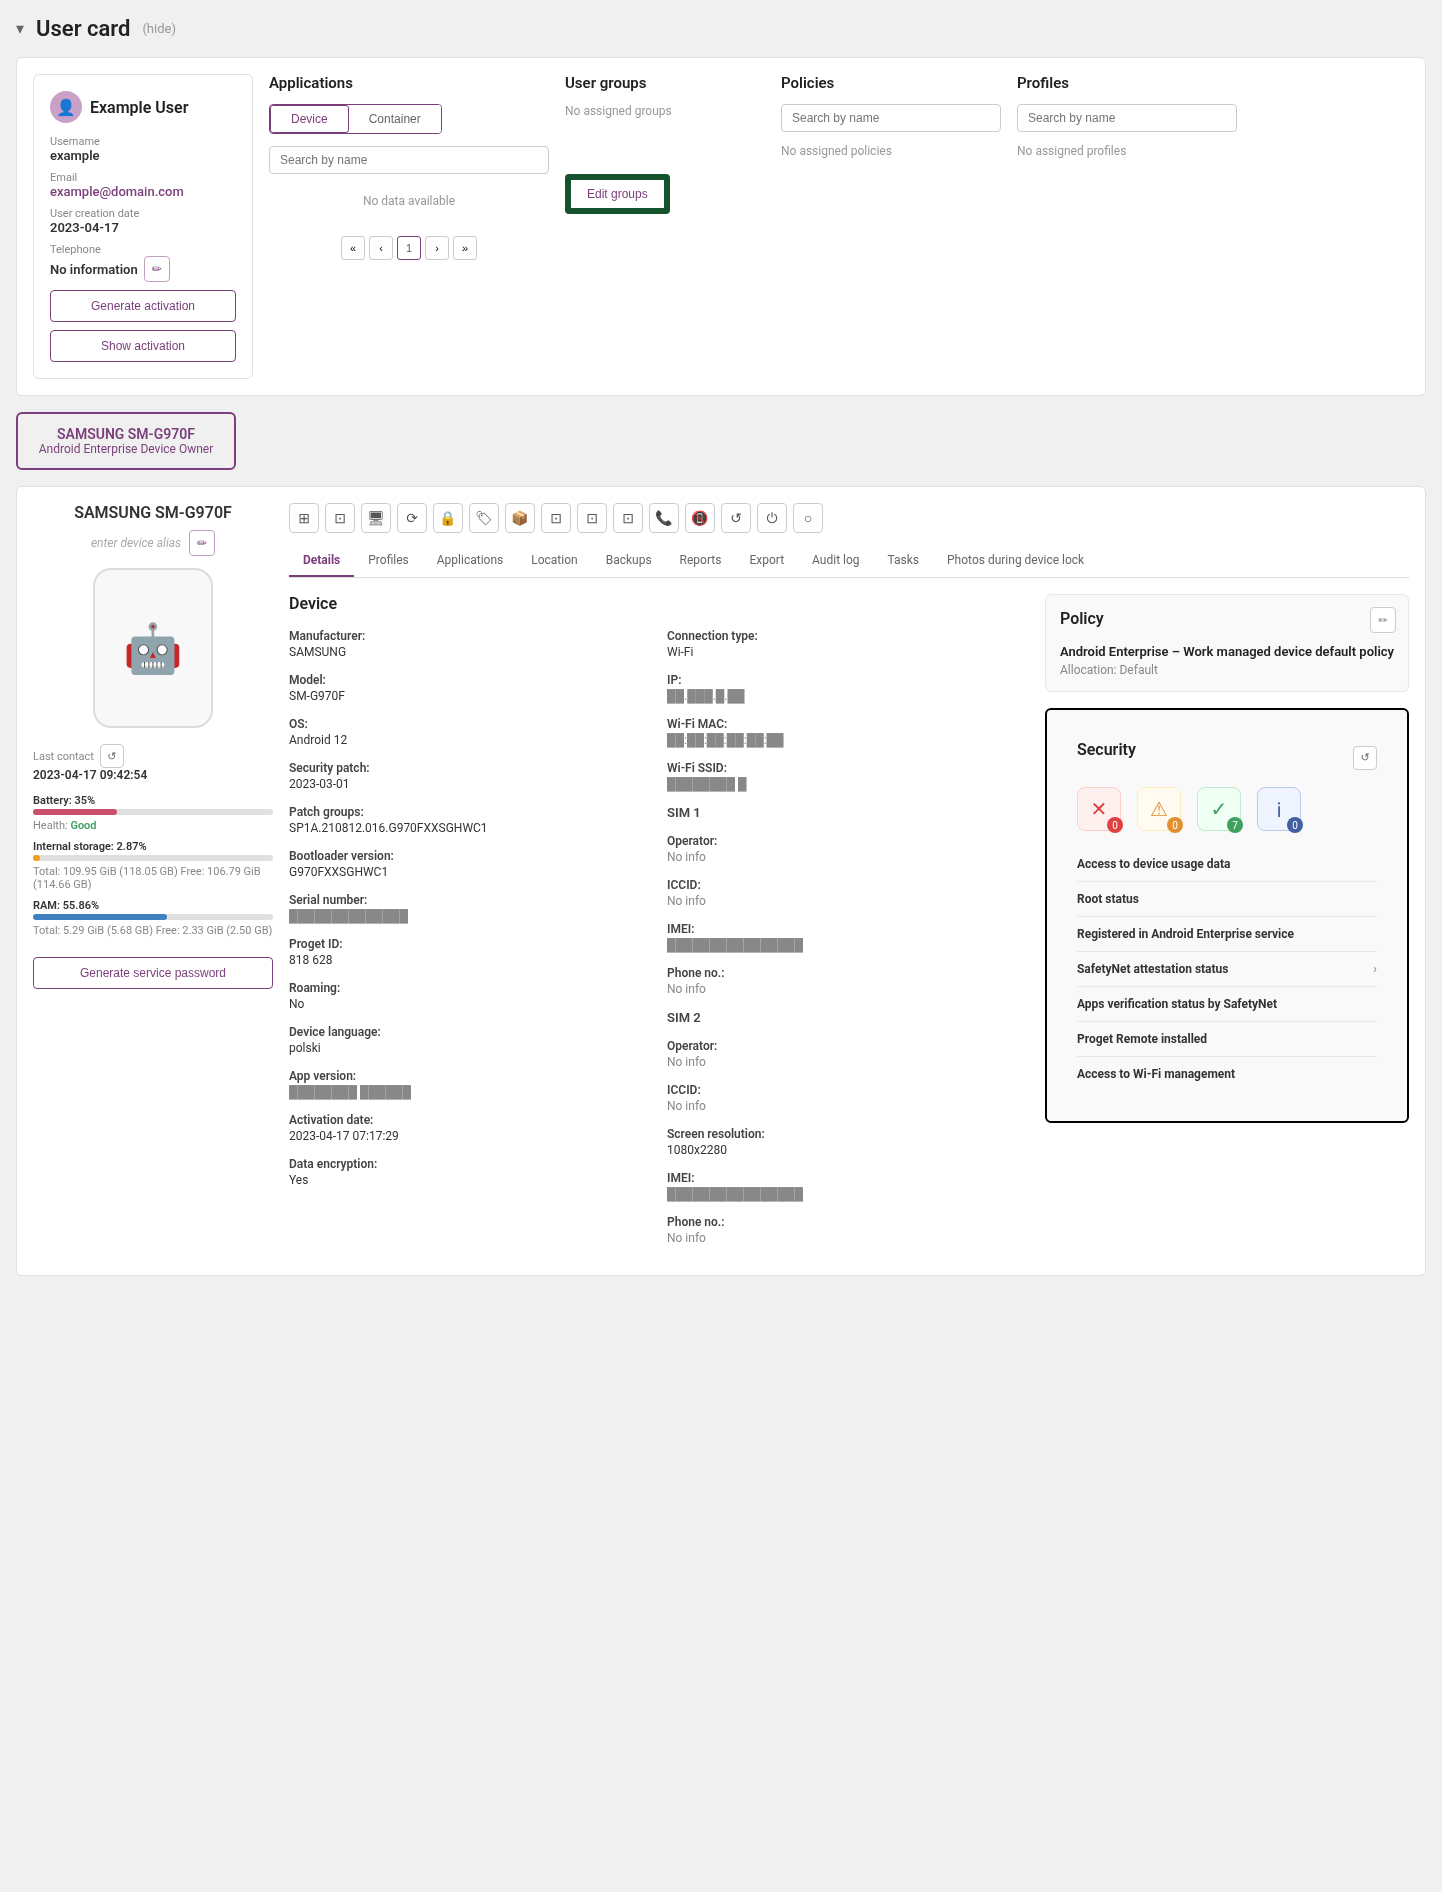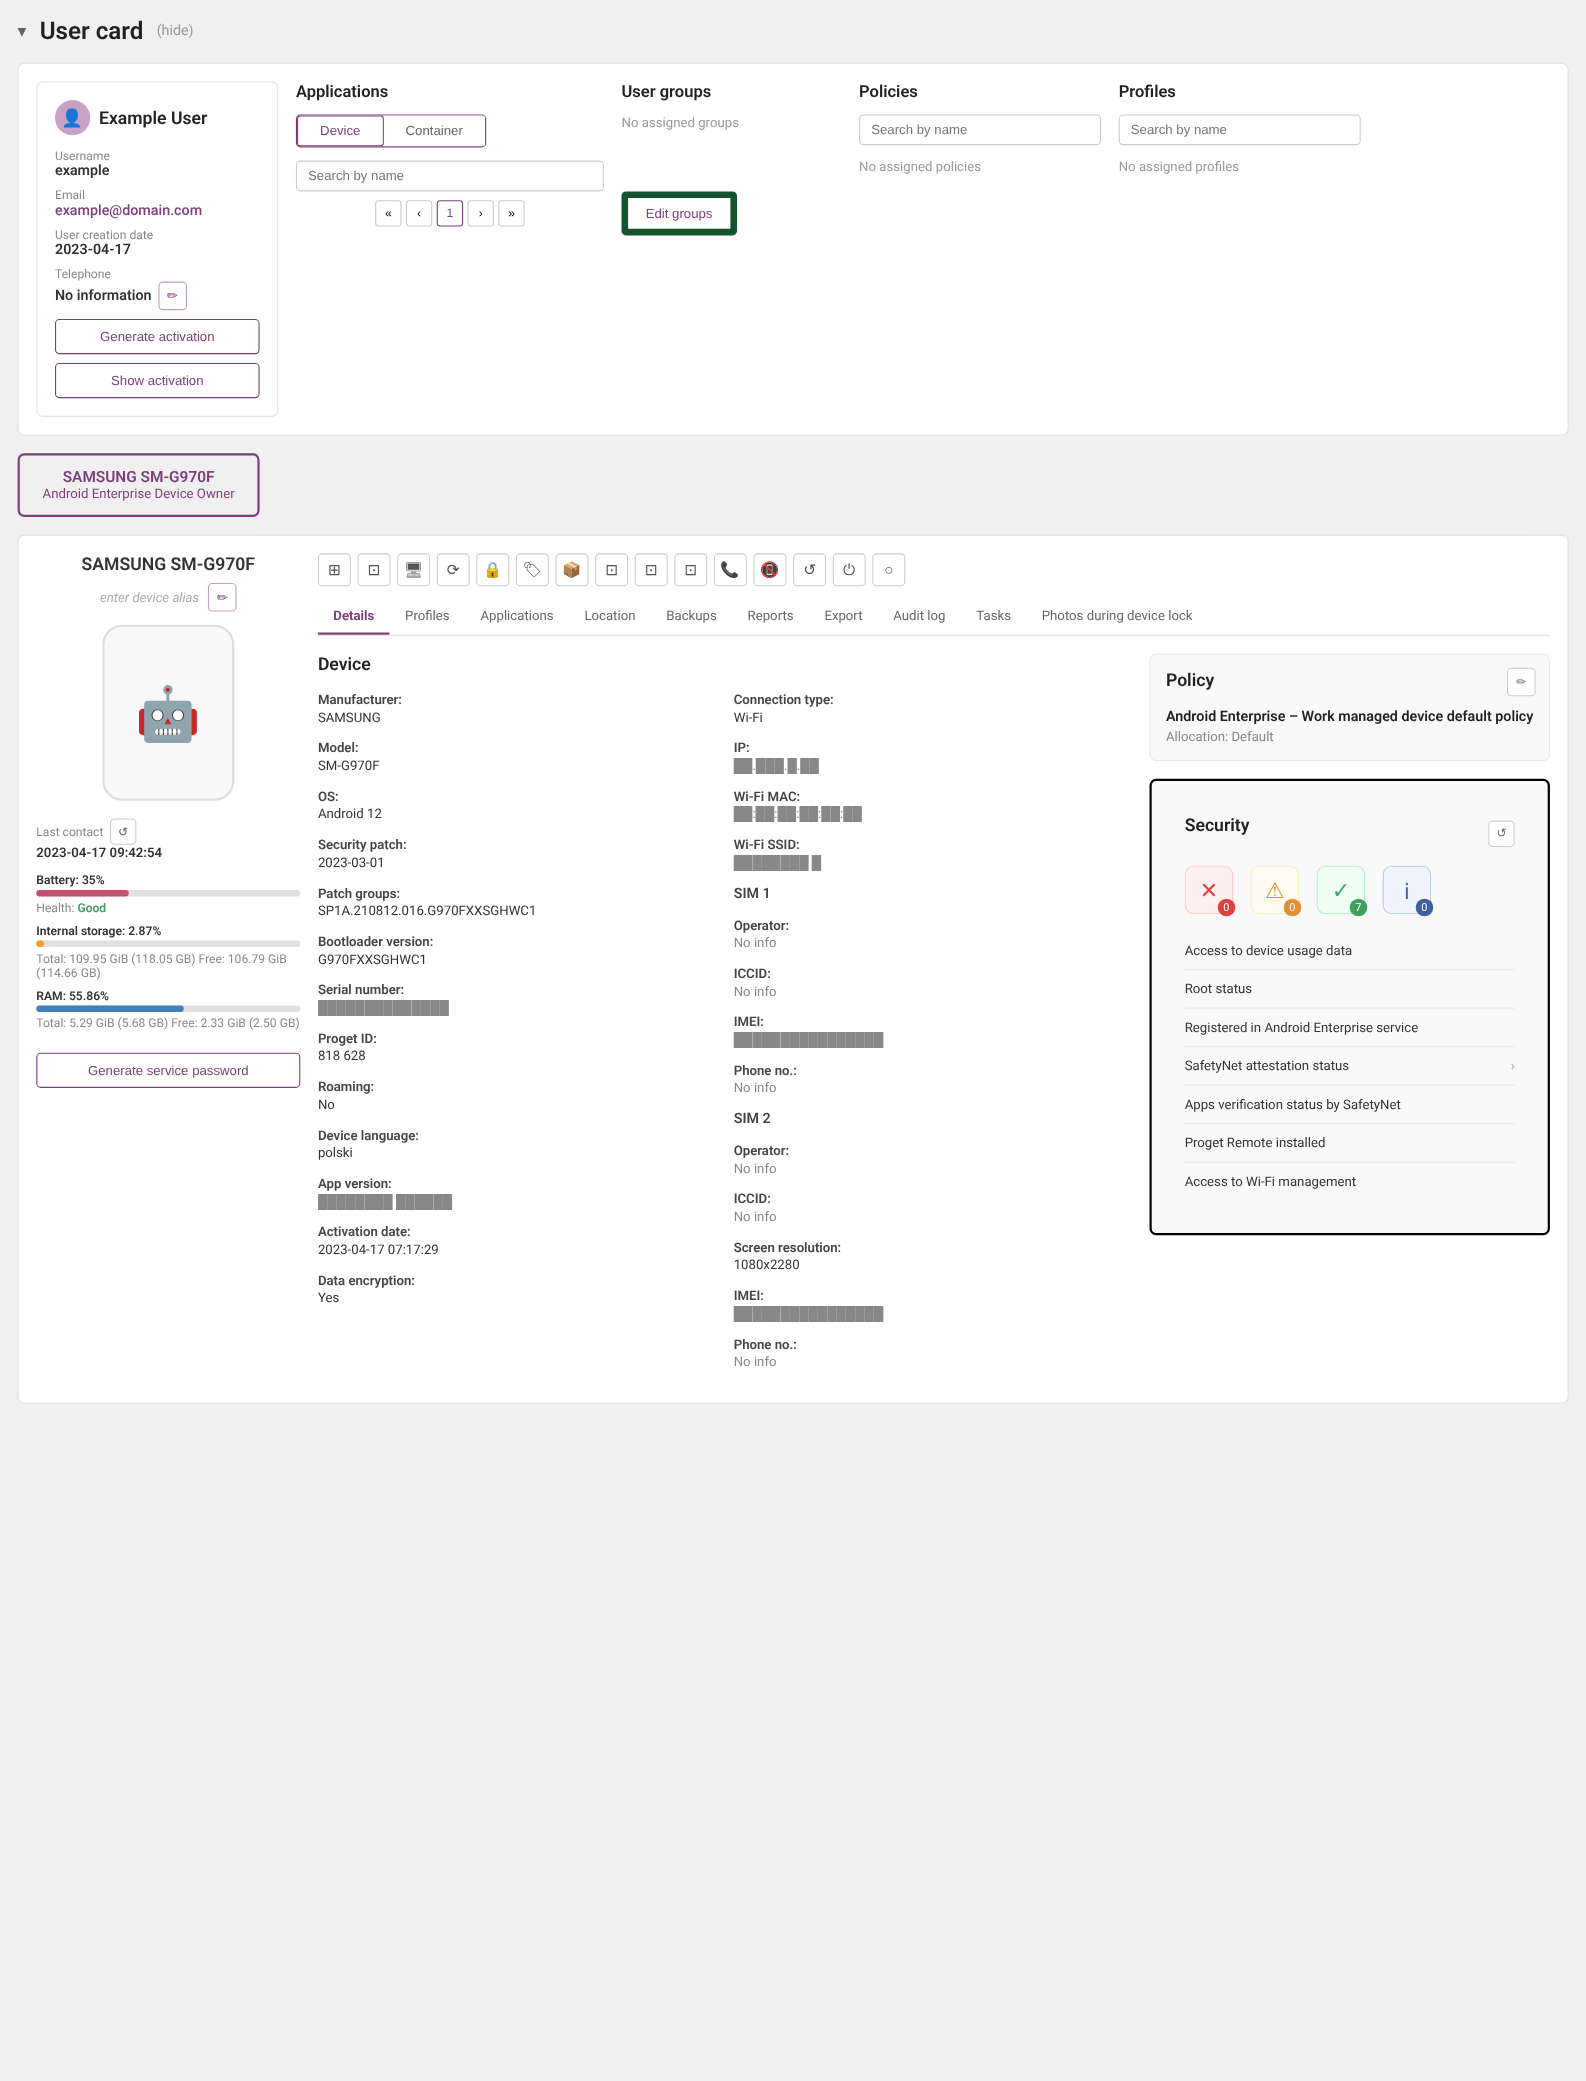--- a/index.html
+++ b/index.html
@@ -119,21 +119,21 @@
     .security-icon-badge.red { background: #fff0f0; border: 1px solid #ffcccc; color: #e04040; }
     .security-icon-badge.yellow { background: #fffbf0; border: 1px solid #ffeebb; color: #e09030; }
     .security-icon-badge.green { background: #f0fff4; border: 1px solid #bbeecc; color: #40a060; }
     .security-icon-badge.blue { background: #f0f4ff; border: 1px solid #bbccee; color: #4060a0; }
     .badge-count { position: absolute; bottom: -2px; right: -2px; min-width: 16px; height: 16px; background: #888; color: white; border-radius: 50%; font-size: 10px; display: flex; align-items: center; justify-content: center; }
     .badge-count.red { background: #e04040; }
     .badge-count.yellow { background: #e09030; }
     .badge-count.green { background: #40a060; }
     .badge-count.blue { background: #4060a0; }
     
-    .security-item { padding: 10px 0; border-bottom: 1px solid #e8e8e8; display: flex; align-items: center; justify-content: space-between; font-size: 12px; color: #333; cursor: pointer; }
+    .security-item { padding: 10px 0; border-bottom: 1px solid #e8e8e8; display: flex; align-items: center; justify-content: space-between; font-size: 12px; color: #333; cursor: pointer; font-weight: bold; }
     .security-item:last-child { border-bottom: none; }
     .chevron-right { color: #999; font-size: 12px; }
     
     .columns-grid { display: grid; grid-template-columns: 1fr 1fr; gap: 0 24px; }
     
     .health-good { color: #40a060; font-weight: 600; }
   </style>
 </head>
 <body>
 
@@ -169,20 +169,21 @@
       <button class="action-btn">Show activation</button>
     </div>
 
     <div class="applications-panel">
       <div class="panel-title">Applications</div>
       <div class="tab-group">
         <button class="tab-btn active">Device</button>
         <button class="tab-btn">Container</button>
       </div>
       <input class="search-input" type="text" placeholder="Search by name" style="">
+      <div class="no-data">No data available</div>
       <div class="pagination">
         <button class="page-btn">«</button>
         <button class="page-btn">‹</button>
         <button class="page-btn active">1</button>
         <button class="page-btn">›</button>
         <button class="page-btn">»</button>
       </div>
     </div>
 
     <div class="user-groups-panel">

